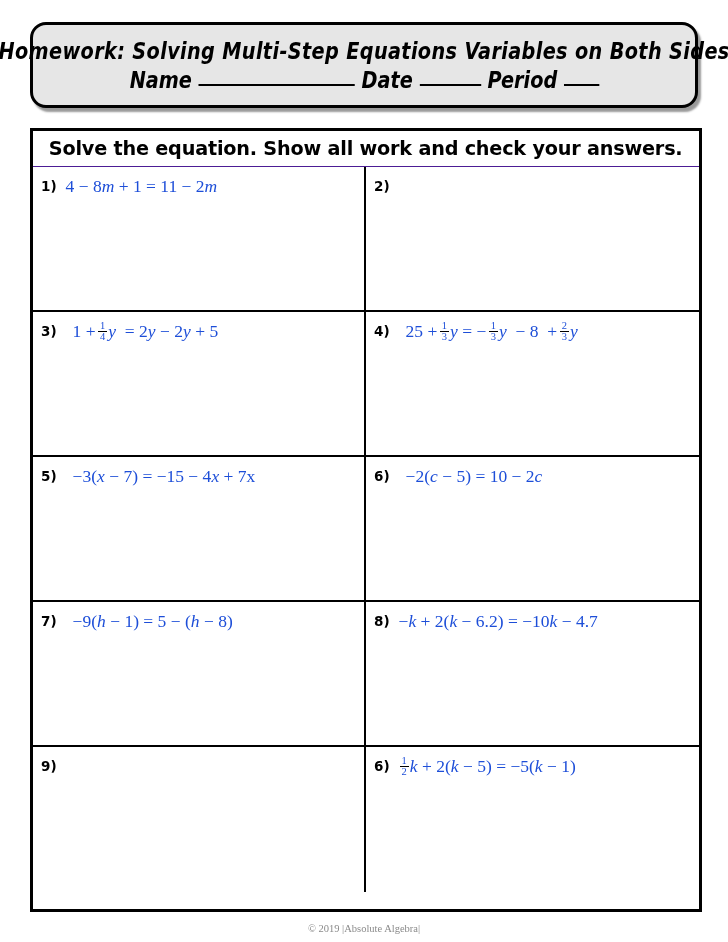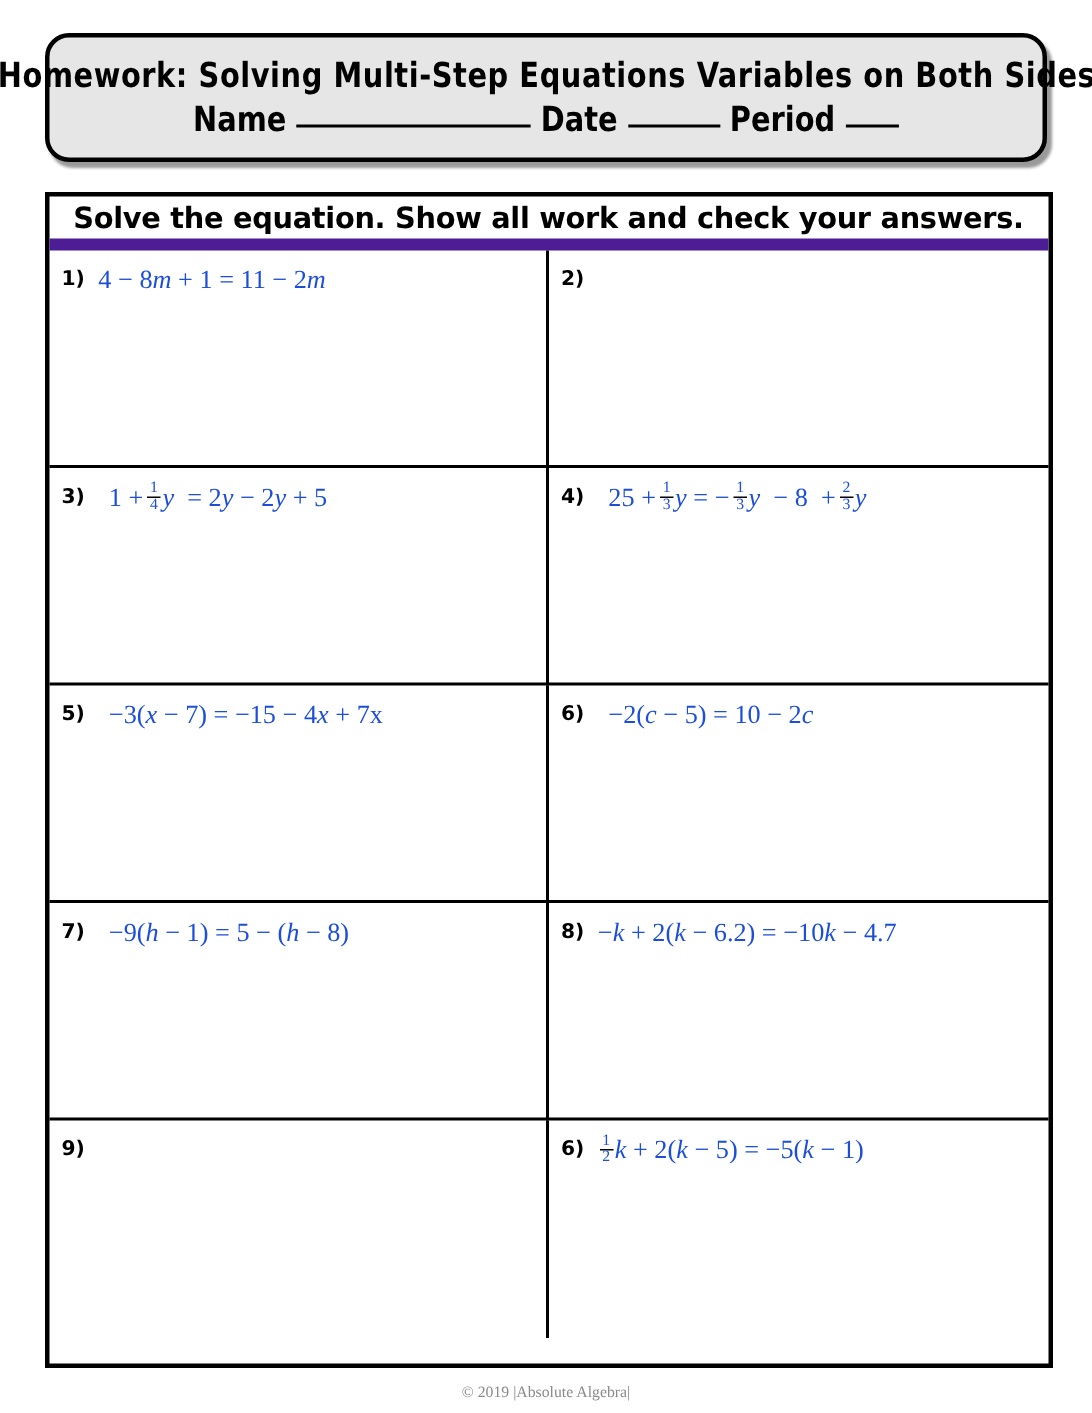--- a/index.html
+++ b/index.html
@@ -25,20 +25,21 @@
     box-sizing: border-box;
     background: #e6e6e6;
     border: 3px solid #000000;
     border-radius: 16px;
     box-shadow: 3px 4px 2px rgba(0,0,0,0.40);
     display: flex;
     flex-direction: column;
     align-items: center;
     justify-content: center;
     padding-top: 2px;
+    font-style: italic;
   }
   .title-line1 {
     font-family: "DejaVu Sans Condensed", "Liberation Sans Narrow", "Liberation Sans", sans-serif;
     font-weight: bold;
     font-size: 23px;
     letter-spacing: 0.4px;
     color: #000;
     white-space: nowrap;
     transform: scaleX(0.93);
     line-height: 1.18;
@@ -72,21 +73,21 @@
     width: 672px;
     height: 784px;
     box-sizing: border-box;
     border: 3px solid #000000;
     background: #ffffff;
   }
 
   #instruction-bar {
     height: 36px;
     box-sizing: border-box;
-    border-bottom: 8px solid #4c1d95;
+    border-bottom: 1px solid #4c1d95;
     display: flex;
     align-items: center;
     justify-content: center;
   }
   #instruction-text {
     font-family: "DejaVu Sans", sans-serif;
     font-weight: bold;
     font-size: 19.5px;
     color: #000;
     white-space: nowrap;

